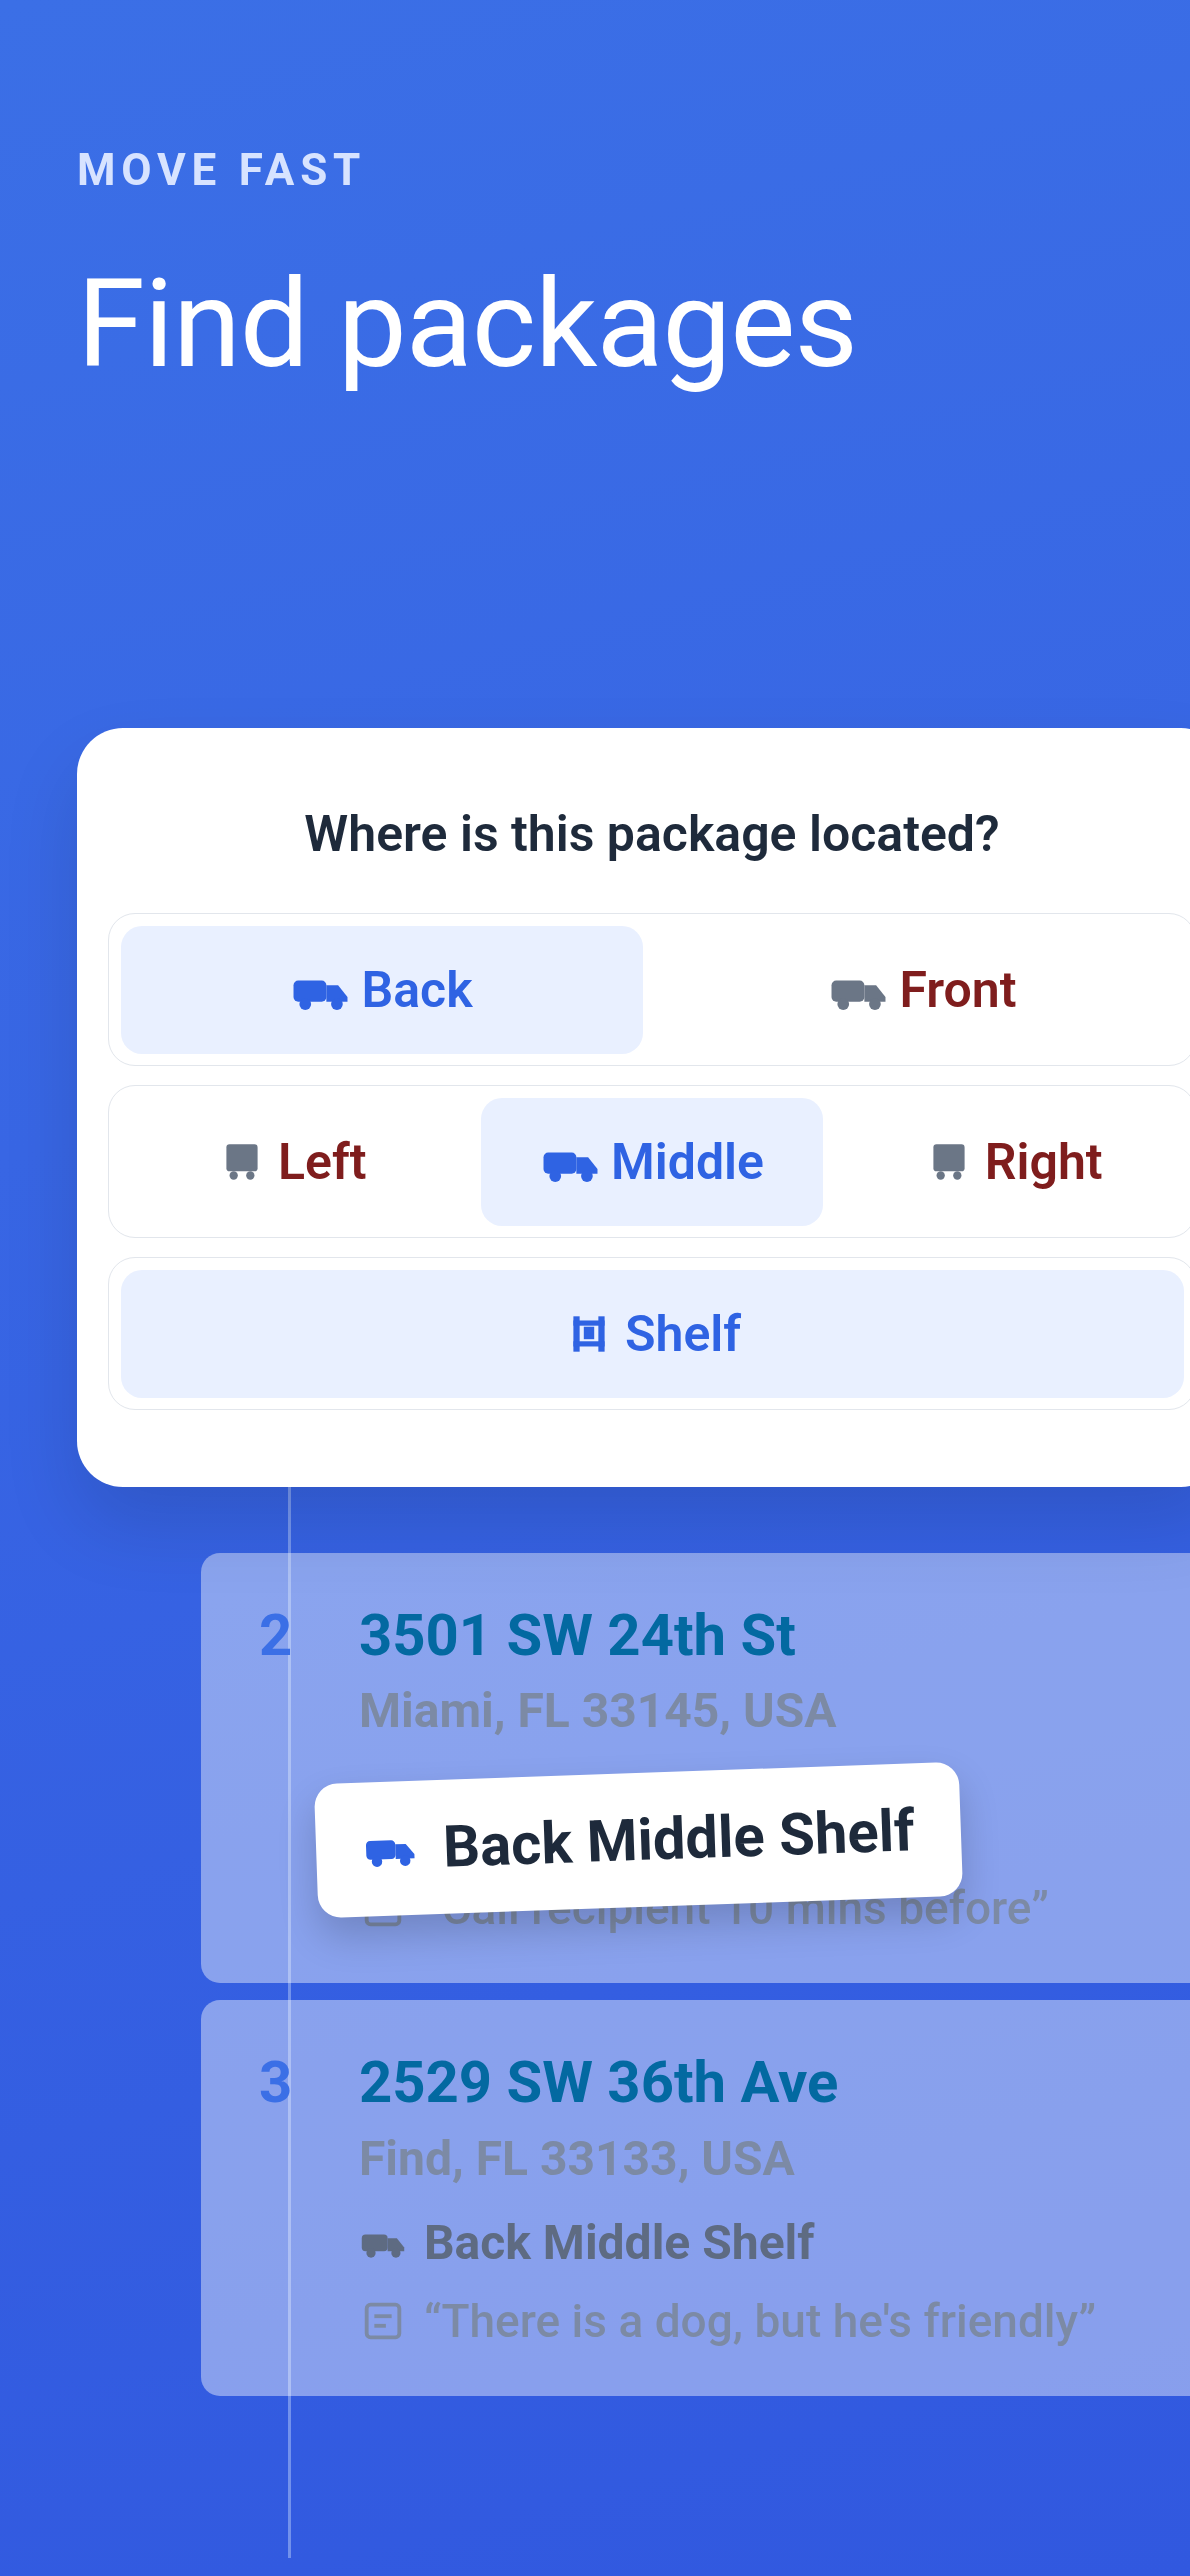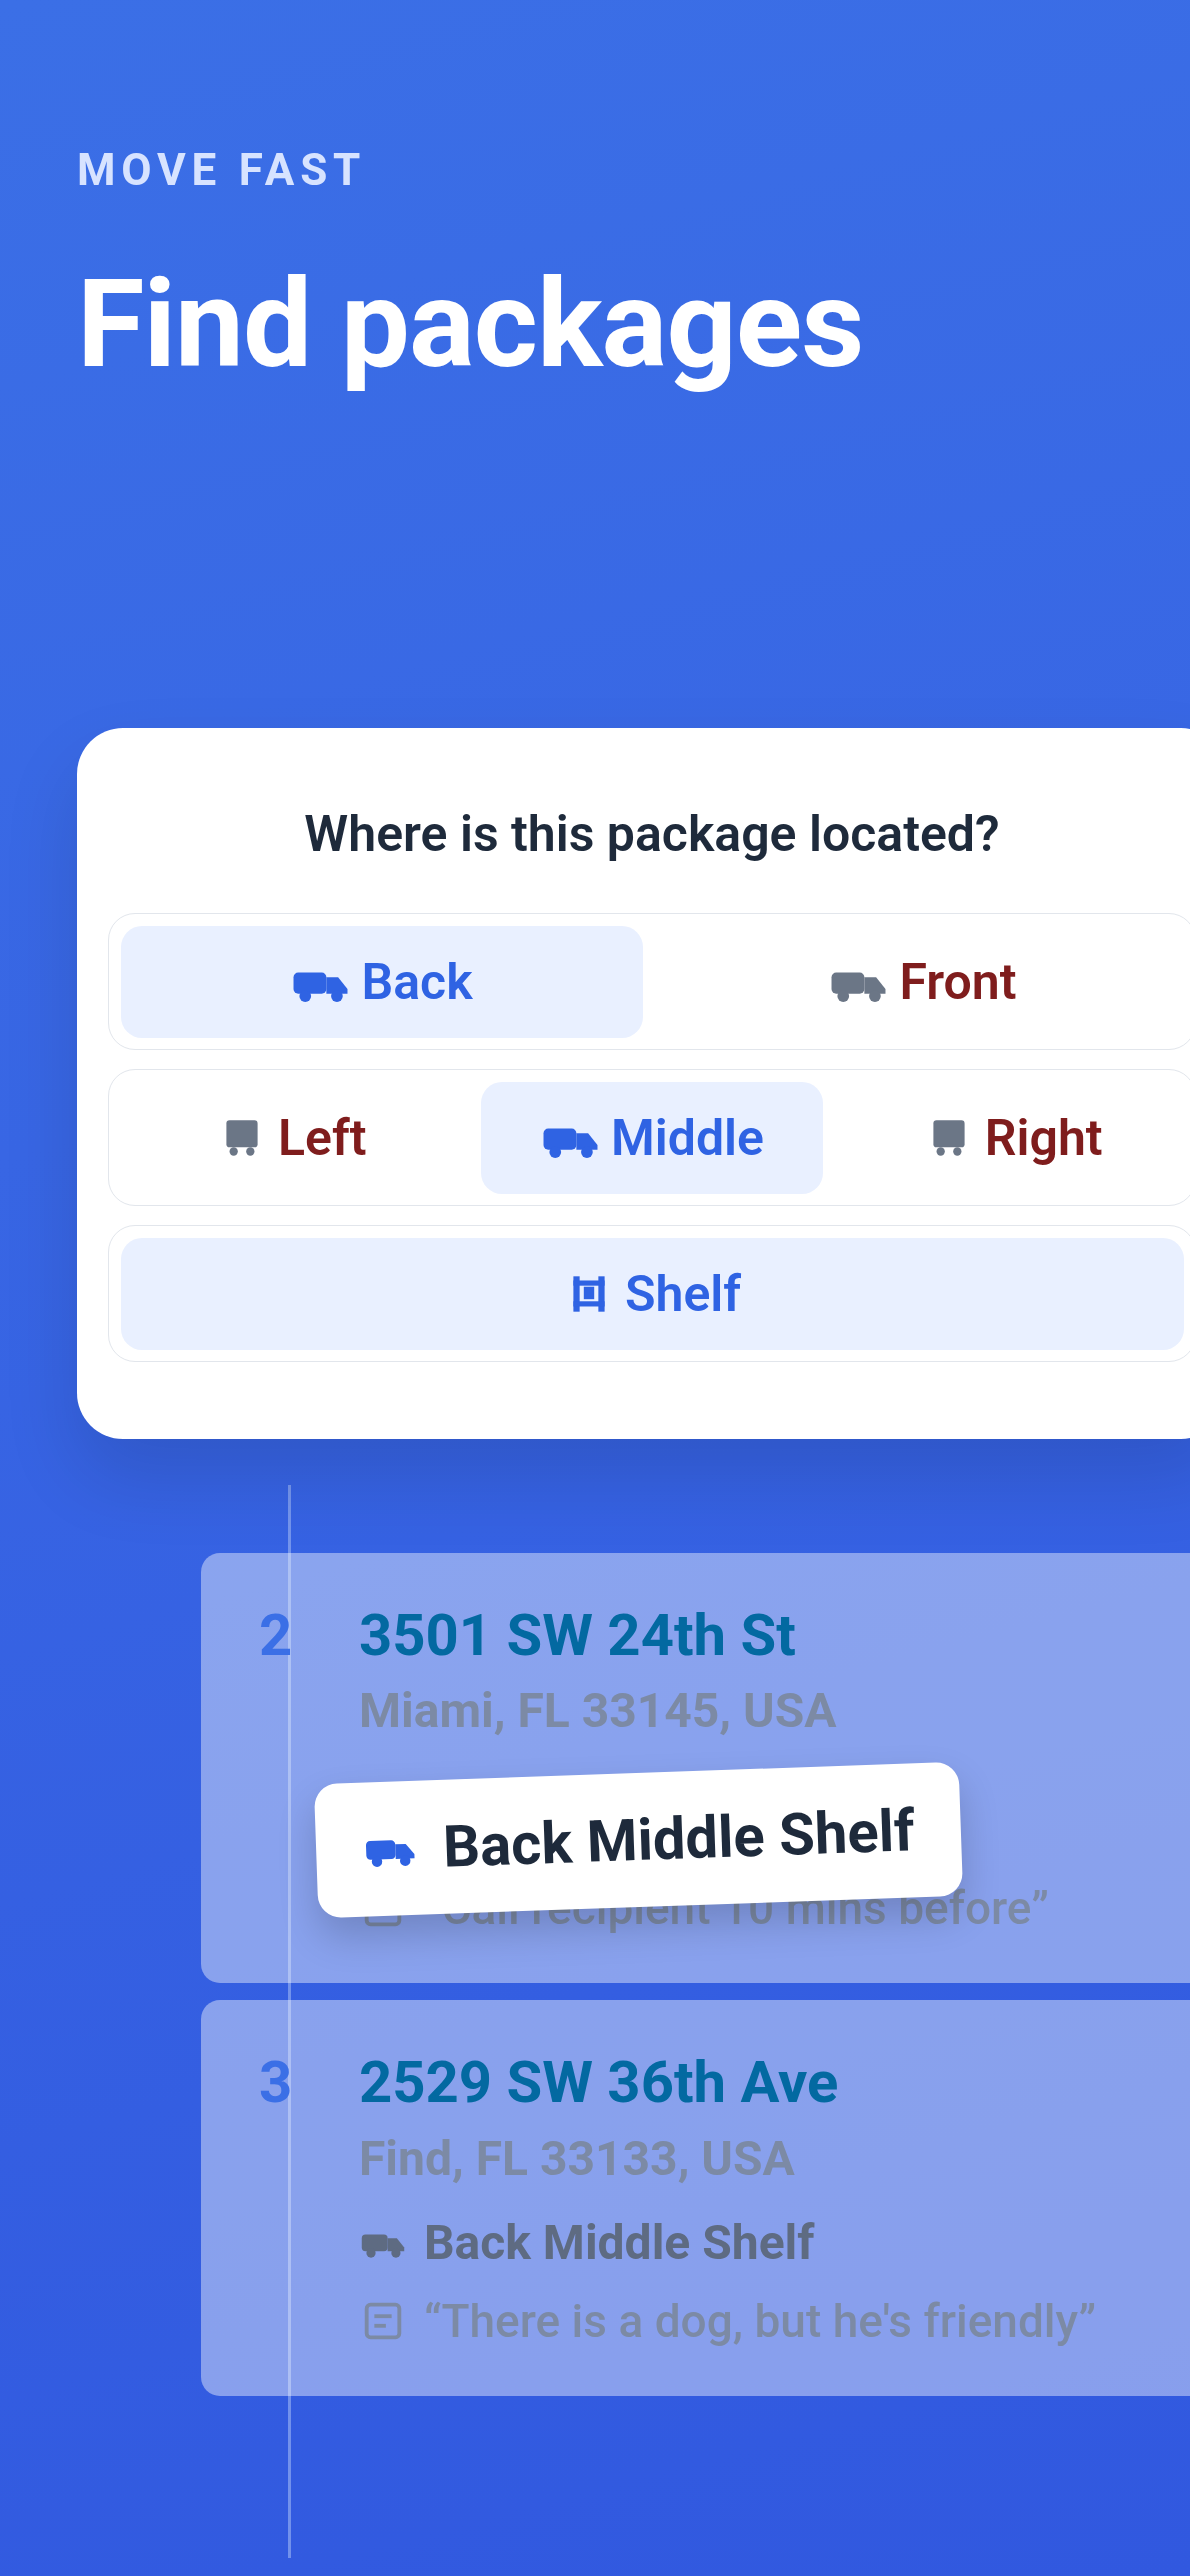--- a/index.html
+++ b/index.html
@@ -16,21 +16,21 @@
   }
   .eyebrow {
     font-size: 44px;
     font-weight: 700;
     letter-spacing: 5.8px;
     color: #D7E3FF;
     margin-bottom: 58px;
   }
   .headline {
     font-size: 123px;
-    font-weight: 700;
+    font-weight: 400;
     line-height: 1.15;
     color: #fff;
     letter-spacing: -1px;
   }
 
   
   .card {
     position: absolute;
     left: 77px;
     top: 728px;
@@ -58,21 +58,21 @@
     border-radius: 27px;
     padding: 11.5px;
   }
 
   .option {
     flex: 1;
     display: flex;
     align-items: center;
     justify-content: center;
     gap: 10px;
-    padding: 27px 0;
+    padding: 35px 0;
     border-radius: 21px;
     cursor: pointer;
   }
   .option .label {
     font-size: 50px;
     font-weight: 600;
     color: #7f1d1d;
   }
   .option.selected {
     background: #E9F0FF;

